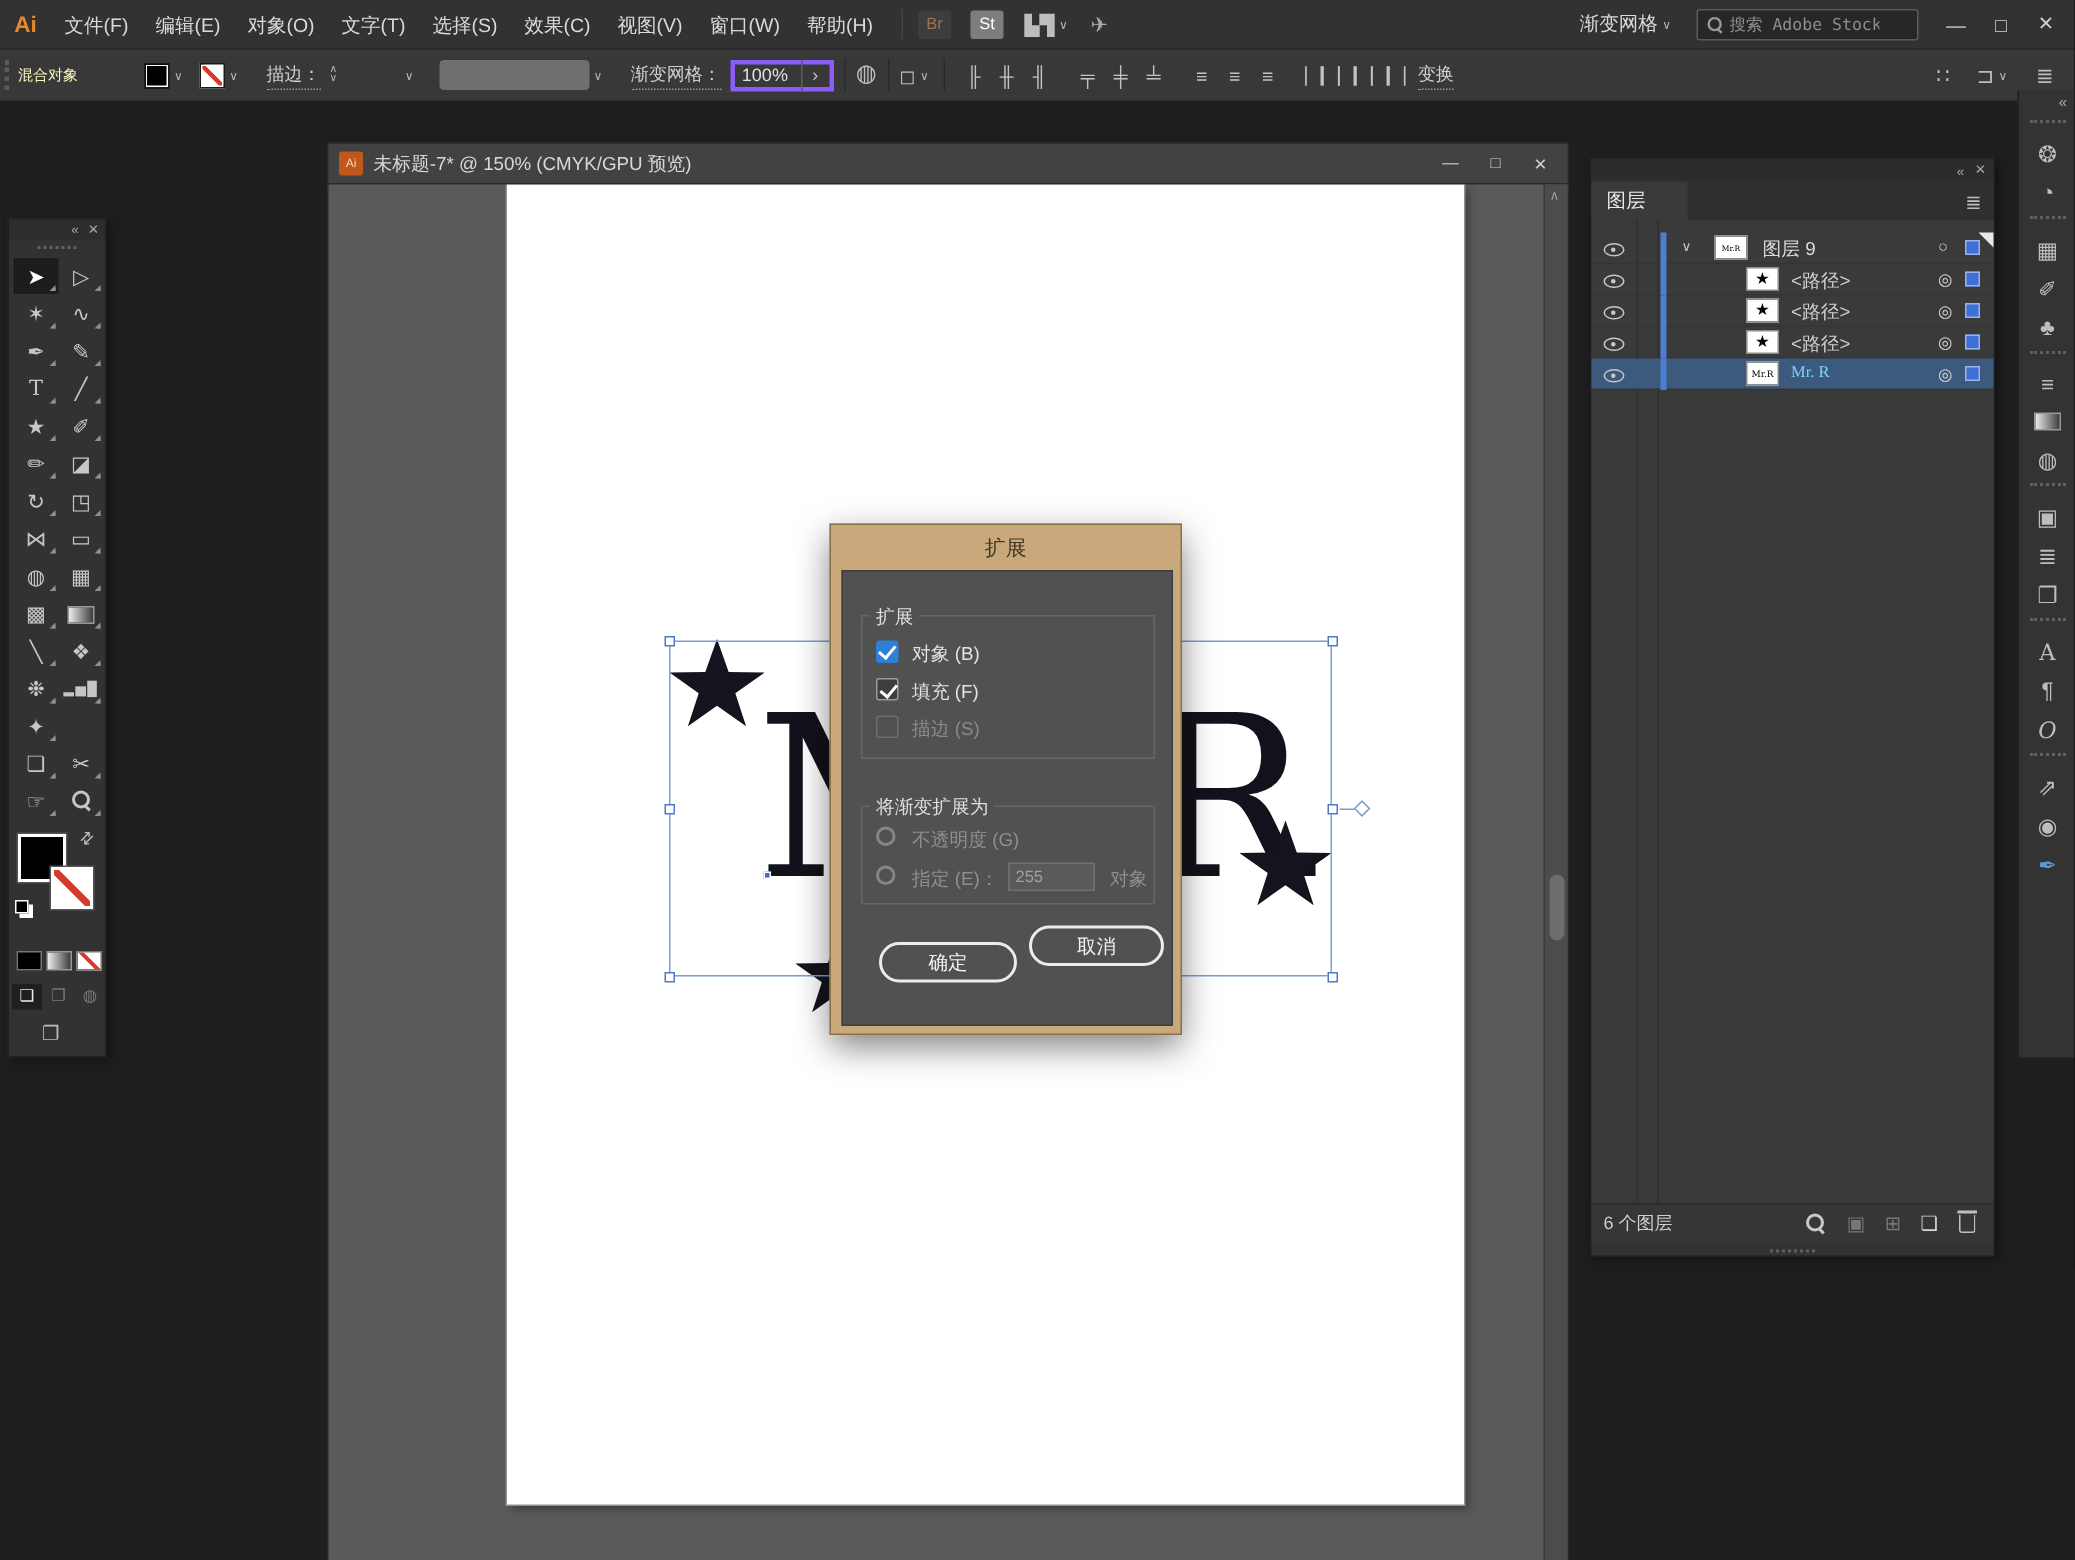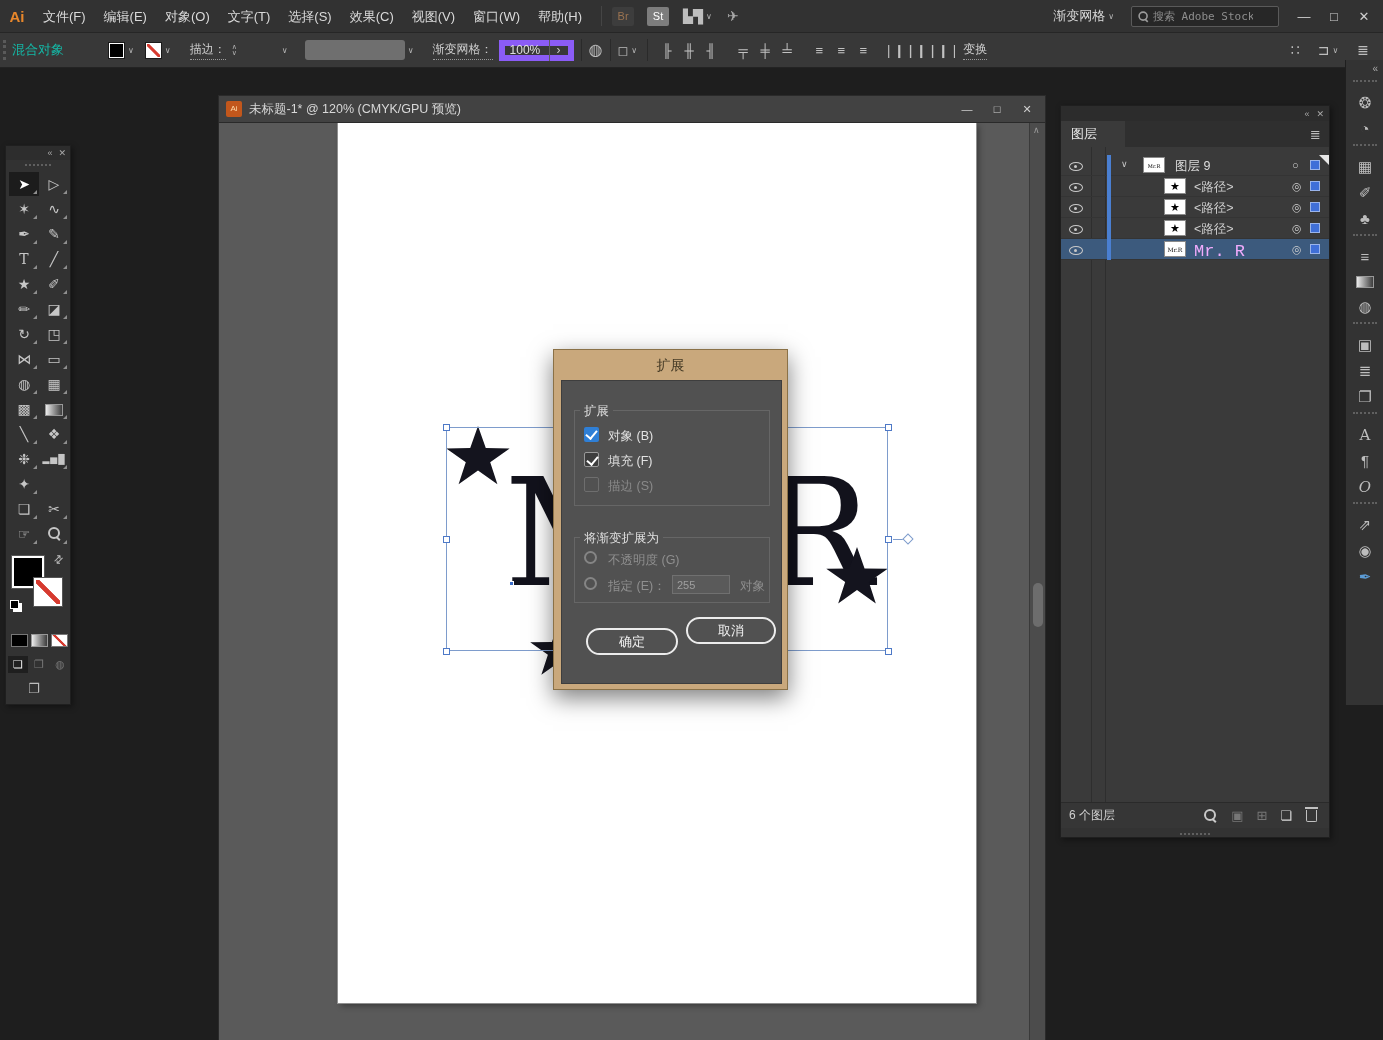--- a/index.html
+++ b/index.html
@@ -104,36 +104,36 @@
       <input placeholder="搜索 Adobe Stock" style="">
     </div>
     <span style="width:10px"></span>
     <span class="winbtn">—</span>
     <span class="winbtn">□</span>
     <span class="winbtn" style="margin-right:4px">✕</span>
   </div>
 
   <div id="controlbar">
     <span class="vdots" style="margin:0 6px 0 3px"></span>
-    <span style="font-size:13px;color:#14b8a6;margin-right:44px">混合对象</span>
+    <span style="font-size:10px;color:#fef9c3;margin-right:44px">混合对象</span>
     <span class="sw" style="background:#000"></span>
     <span class="chev">∨</span>
     <span class="sw nonesw" style="margin-left:8px"></span>
     <span class="chev">∨</span>
     <span class="dotted-u" style="margin-left:16px">描边：</span>
     <span style="display:inline-flex;flex-direction:column;margin-left:6px;font-size:7px;color:#b5b5b5;line-height:6px">
       <span>∧</span>
       <span>∨</span>
     </span>
     <span style="width:42px"></span>
     <span class="chev">∨</span>
     <span style="width:100px;height:20px;background:#6f6f6f;border-radius:3px;margin-left:14px"></span>
     <span class="chev">∨</span>
     <span class="dotted-u" style="margin-left:16px">渐变网格：</span>
-    <span class="flex" style="margin-left:6px;border:6px solid #8b5cf6;height:21px">
+    <span class="flex" style="margin-left:6px;border:3px solid #8b5cf6;height:21px">
       <span style="width:44px;padding-left:5px;color:#e0e0e0">100%</span>
       <span style="width:1px;height:21px;background:#5c5c5c"></span>
       <span style="width:18px;text-align:center;color:#c9c9c9">›</span>
     </span>
     <span class="cbsep"></span>
     <span class="ico" style="font-size:16px">◍</span>
     <span class="cbsep"></span>
     <span class="ico" style="font-size:13px">◻</span>
     <span class="chev">∨</span>
     <span class="cbsep"></span>
@@ -155,21 +155,21 @@
     <span class="dotted-u" style="margin-left:14px">变换</span>
     <span style="flex:1"></span>
     <span class="ico" style="font-size:14px">∷</span>
     <span class="ico" style="font-size:14px;margin-left:18px">⊐</span>
     <span class="chev">∨</span>
     <span class="ico" style="font-size:14px;margin:0 14px 0 16px">≣</span>
   </div>
 
   <div id="doctitle">
     <span style="width:16px;height:16px;background:#c2571c;border-radius:2px;margin:0 7px;color:#ffd9a8;font-size:8px;text-align:center;line-height:16px">Ai</span>
-    <span style="font-size:12.5px;color:#d8d8d8">未标题-1* @ 120% (CMYK/GPU 预览)</span>
+    <span style="font-size:12.5px;color:#d8d8d8">未标题-7* @ 150% (CMYK/GPU 预览)</span>
     <span style="flex:1"></span>
     <span class="winbtn" style="font-size:11px">—</span>
     <span class="winbtn" style="font-size:11px">□</span>
     <span class="winbtn" style="font-size:11px;margin-right:3px">✕</span>
   </div>
 
   <div id="pasteboard">
     <div id="artboard"></div>
 
     <div class="abs" style="left:285px;top:335px;font-family:'DejaVu Serif','Liberation Serif',serif;font-size:150px;line-height:1;color:#12121c">Mr.R</div>
@@ -294,21 +294,21 @@
         <span class="lthumb" style="left:103px;font-size:11px;line-height:15px">★</span>
         <span class="abs" style="left:133px;top:3px;font-size:12.5px;color:#cfcfcf">&lt;路径&gt;</span>
         <span class="target" style="left:231px">◎</span>
         <span class="bluesq" style="left:249px"></span>
       </div>
 
       <div class="lrow" style="top:92px;background:#3c5a7d">
         <span class="eye" style="margin-left:8px"></span>
         <span class="lbar"></span>
         <span class="lthumb" style="left:103px;font-size:6px;line-height:15px;font-family:'DejaVu Serif',serif">Mr.R</span>
-        <span class="abs" style="left:133px;top:3px;font-size:17px;color:#f0abfc;font-family:Liberation Mono, monospace">Mr. R</span>
+        <span class="abs" style="left:133px;top:3px;font-size:11px;color:#7dd3fc;font-family:Liberation Serif, serif">Mr. R</span>
         <span class="target" style="left:231px">◎</span>
         <span class="bluesq" style="left:249px"></span>
       </div>
     </div>
     <div class="flex abs" style="left:0;top:696px;width:268px;height:26px;background:#363636;border-top:1px solid #2a2a2a">
       <span style="margin-left:8px;font-size:12px;color:#cfcfcf">6 个图层</span>
       <span style="flex:1"></span>
       <span class="mag" style="color:#c9c9c9;margin-right:14px"></span>
       <span class="ico dim" style="font-size:13px;margin-right:13px">▣</span>
       <span class="ico dim" style="font-size:13px;margin-right:13px">⊞</span>

